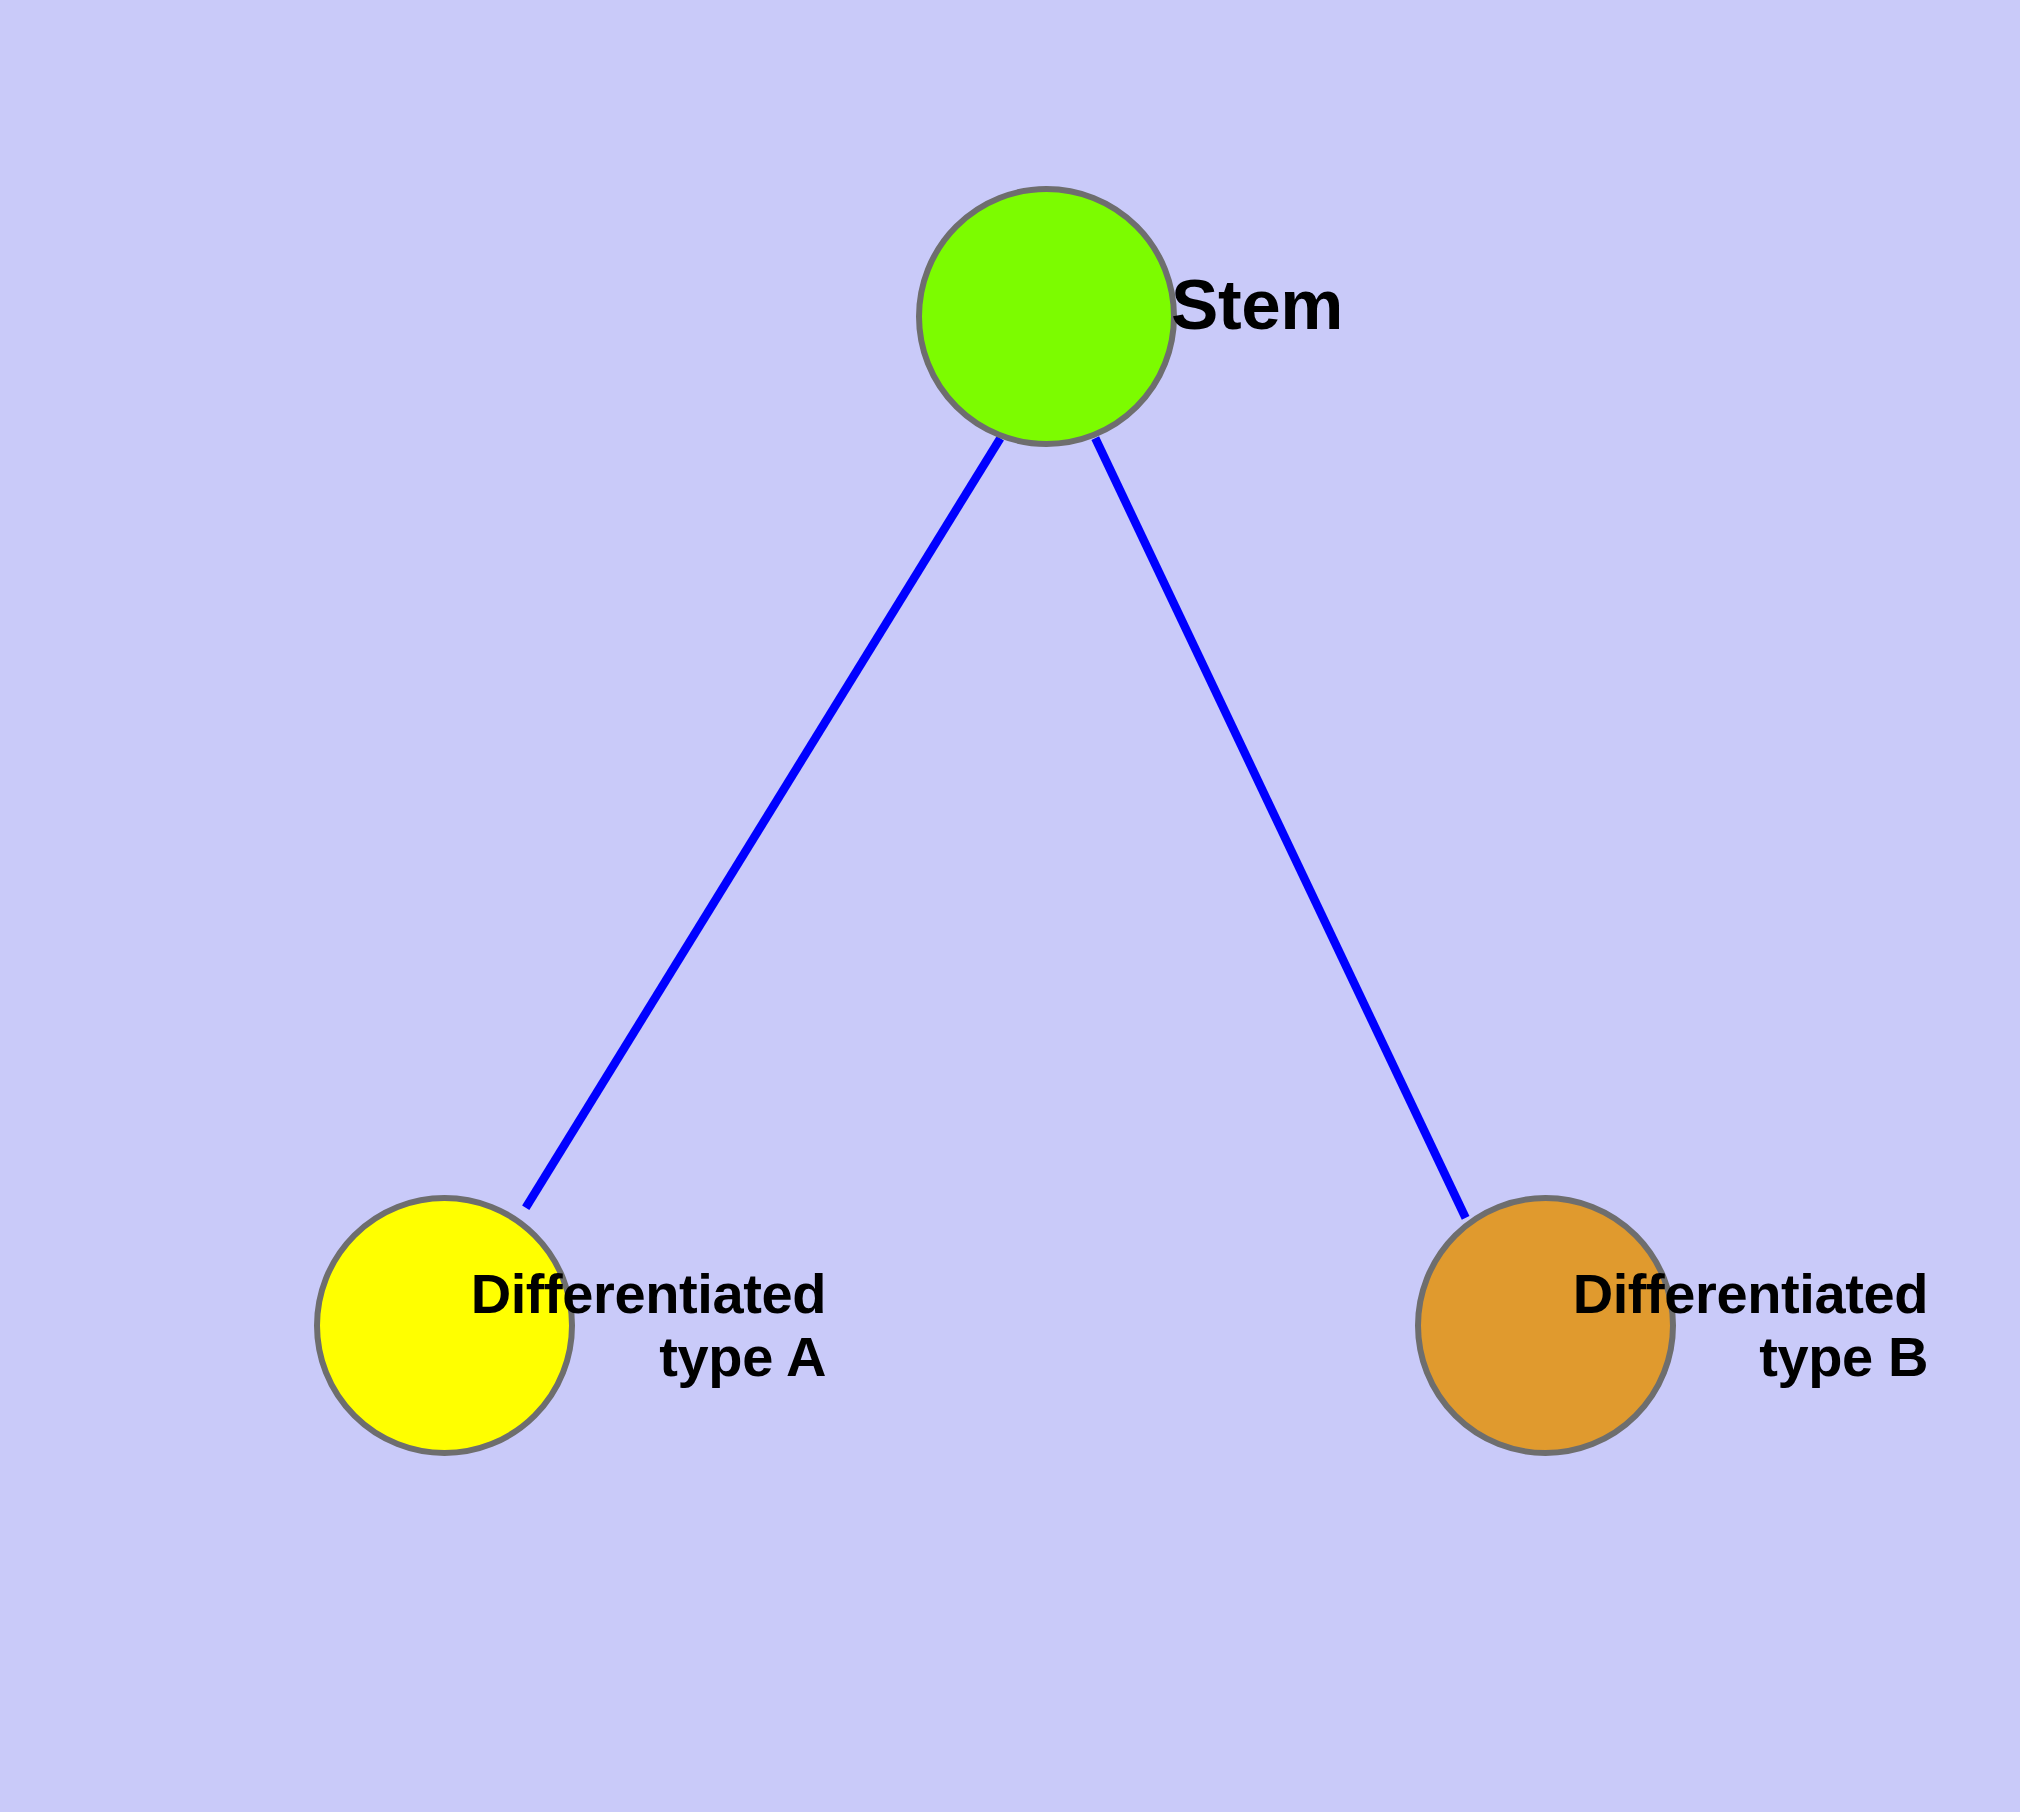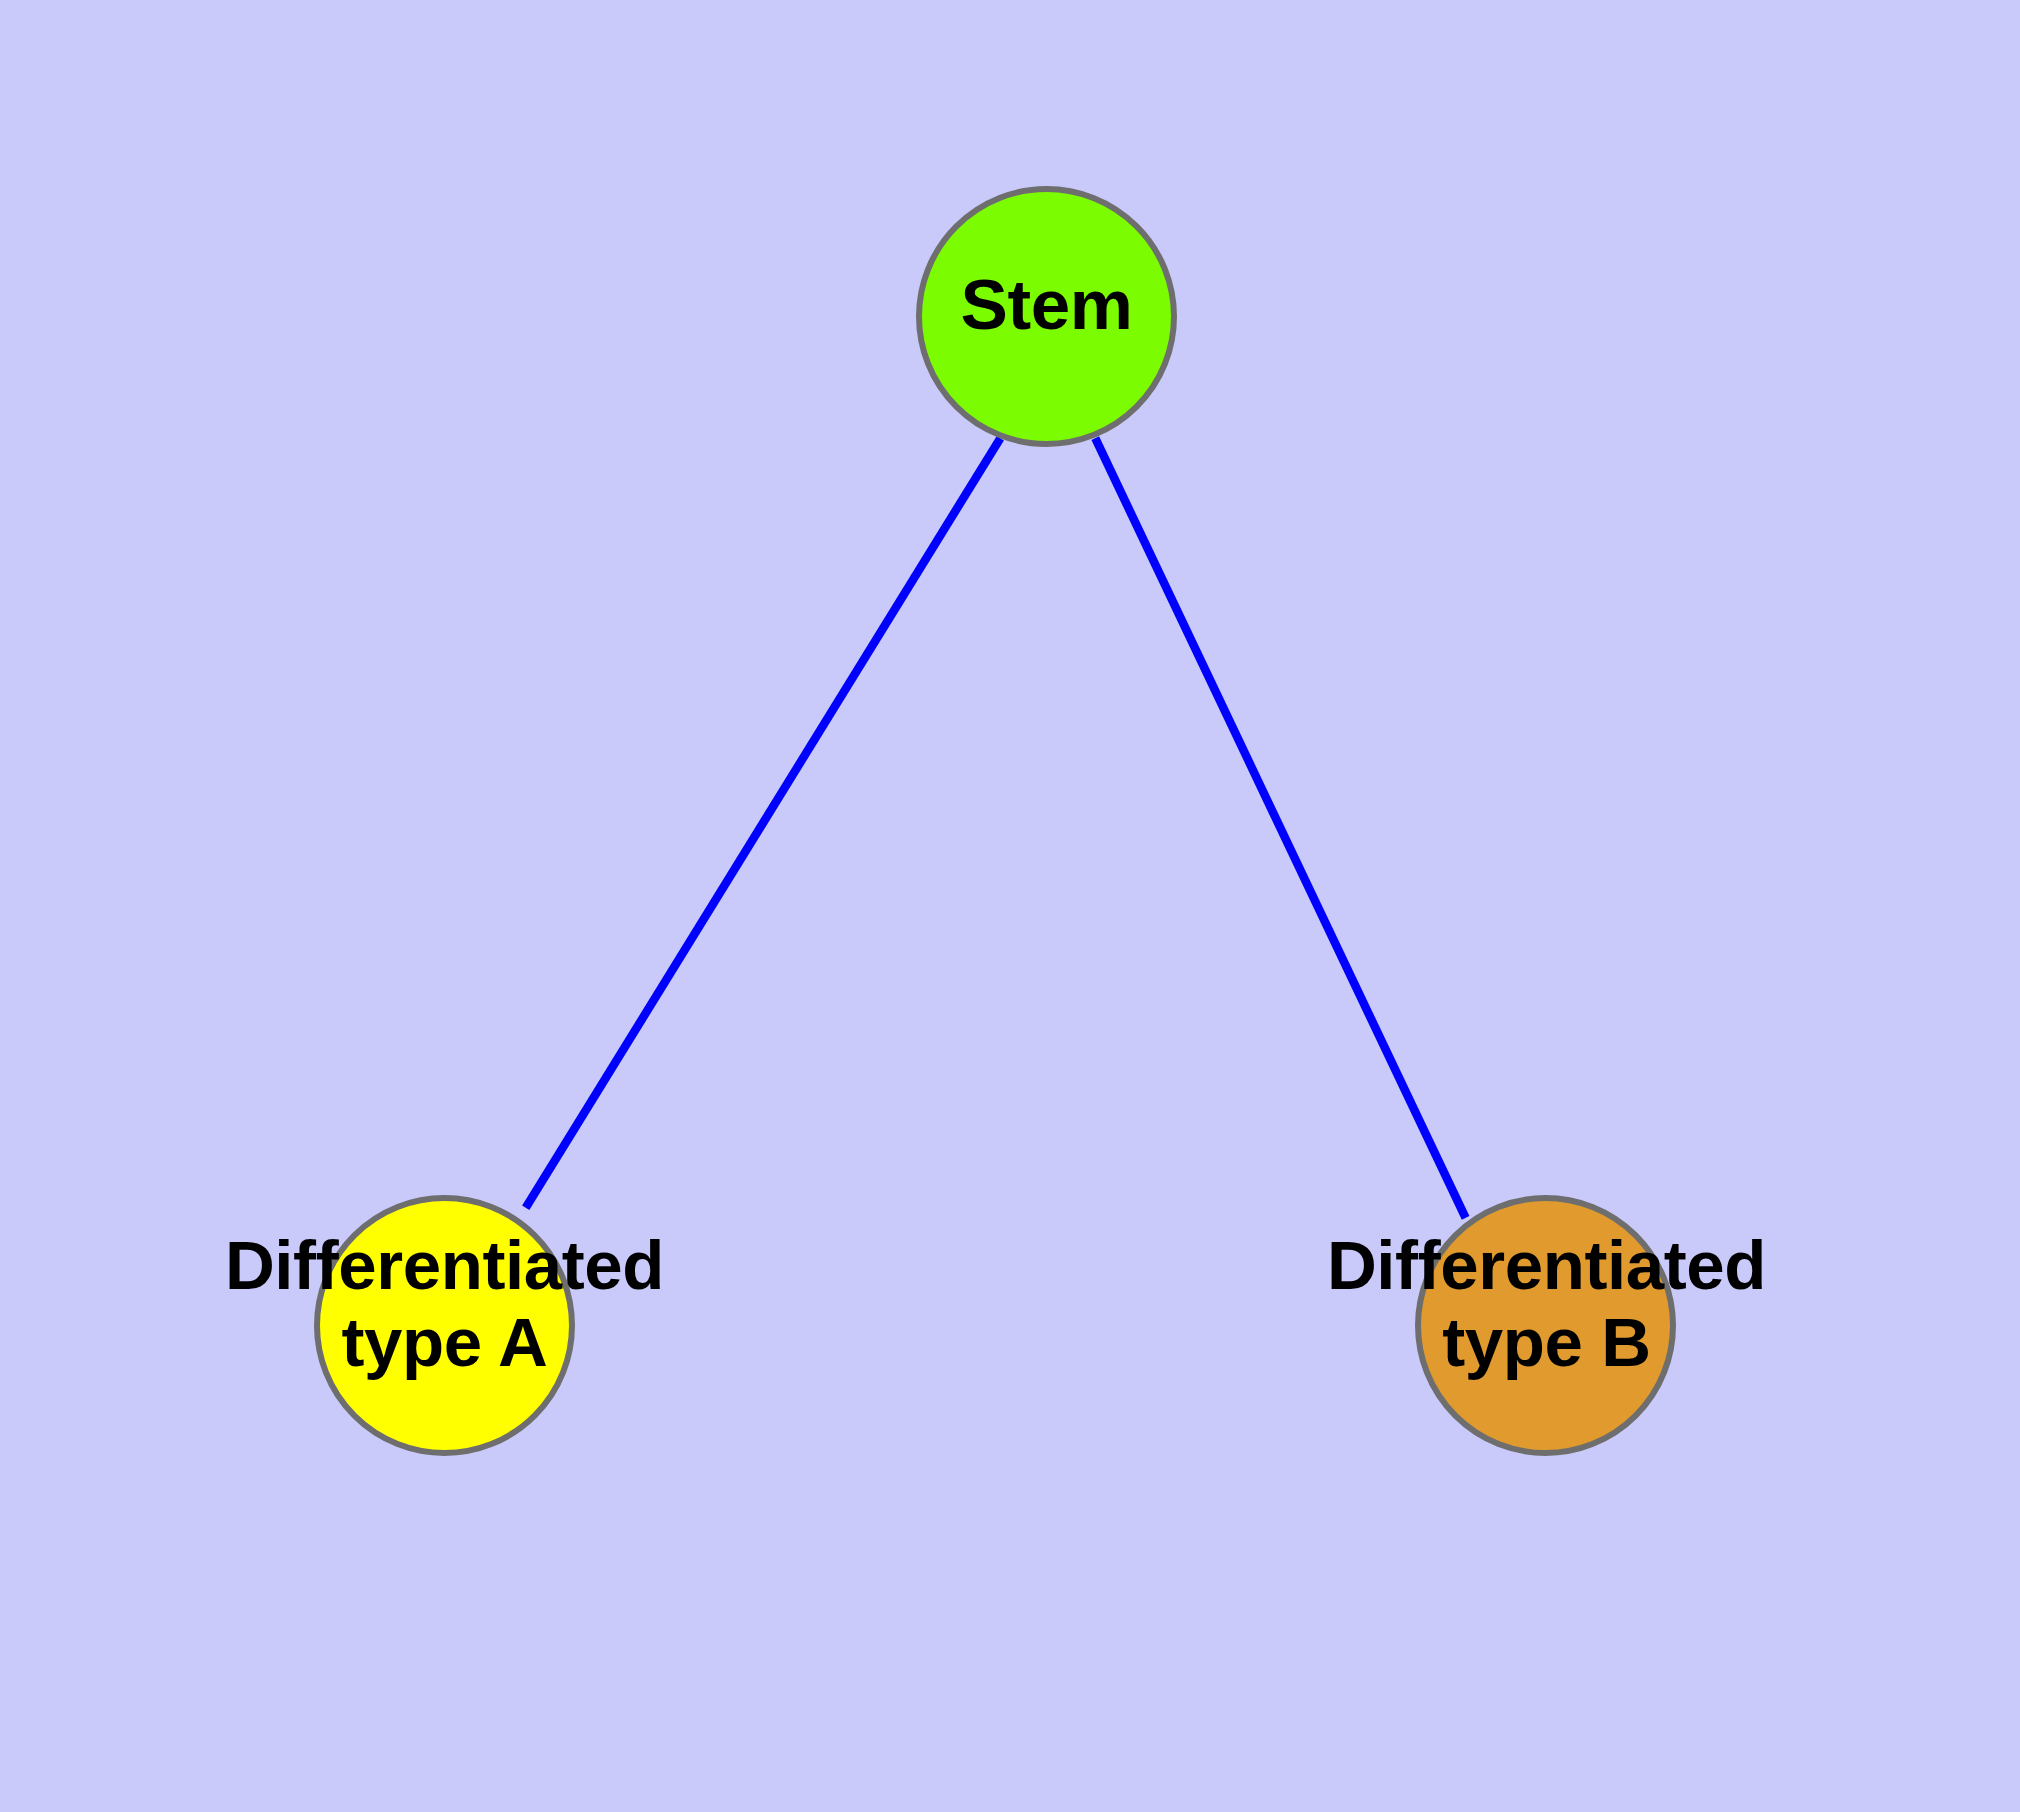--- a/index.html
+++ b/index.html
@@ -41,31 +41,32 @@
     border-radius: 50%;
     box-sizing: border-box;
     border: 6px solid #6e6e6e;
   }
   .node-label {
     position: absolute;
     z-index: 3;
     color: #000000;
     font-family: "Liberation Sans", sans-serif;
     font-weight: bold;
-    text-align: center;
+    text-align: right;
     white-space: pre;
     line-height: 1.12;
     letter-spacing: -0.4px;
     -webkit-font-smoothing: antialiased;
   }
   .label-stem {
     font-size: 71px;
   }
   .label-leaf {
-    font-size: 69px;
+    font-size: 56px;
+    margin-top: 36px;
   }
 </style>
 </head>
 <body style="background: rgb(201, 202, 249);">
 
 <div id="graph-canvas" style="background: rgb(201, 202, 249);">
 
   <svg id="edge-layer" viewBox="0 0 2384 2138" width="2021" height="1812" xmlns="http://www.w3.org/2000/svg">
     <line x1="1180" y1="517" x2="620" y2="1425" stroke="#0000ff" stroke-width="10" stroke-linecap="butt"></line>
     <line x1="1292" y1="517" x2="1729" y2="1437" stroke="#0000ff" stroke-width="10" stroke-linecap="butt"></line>

